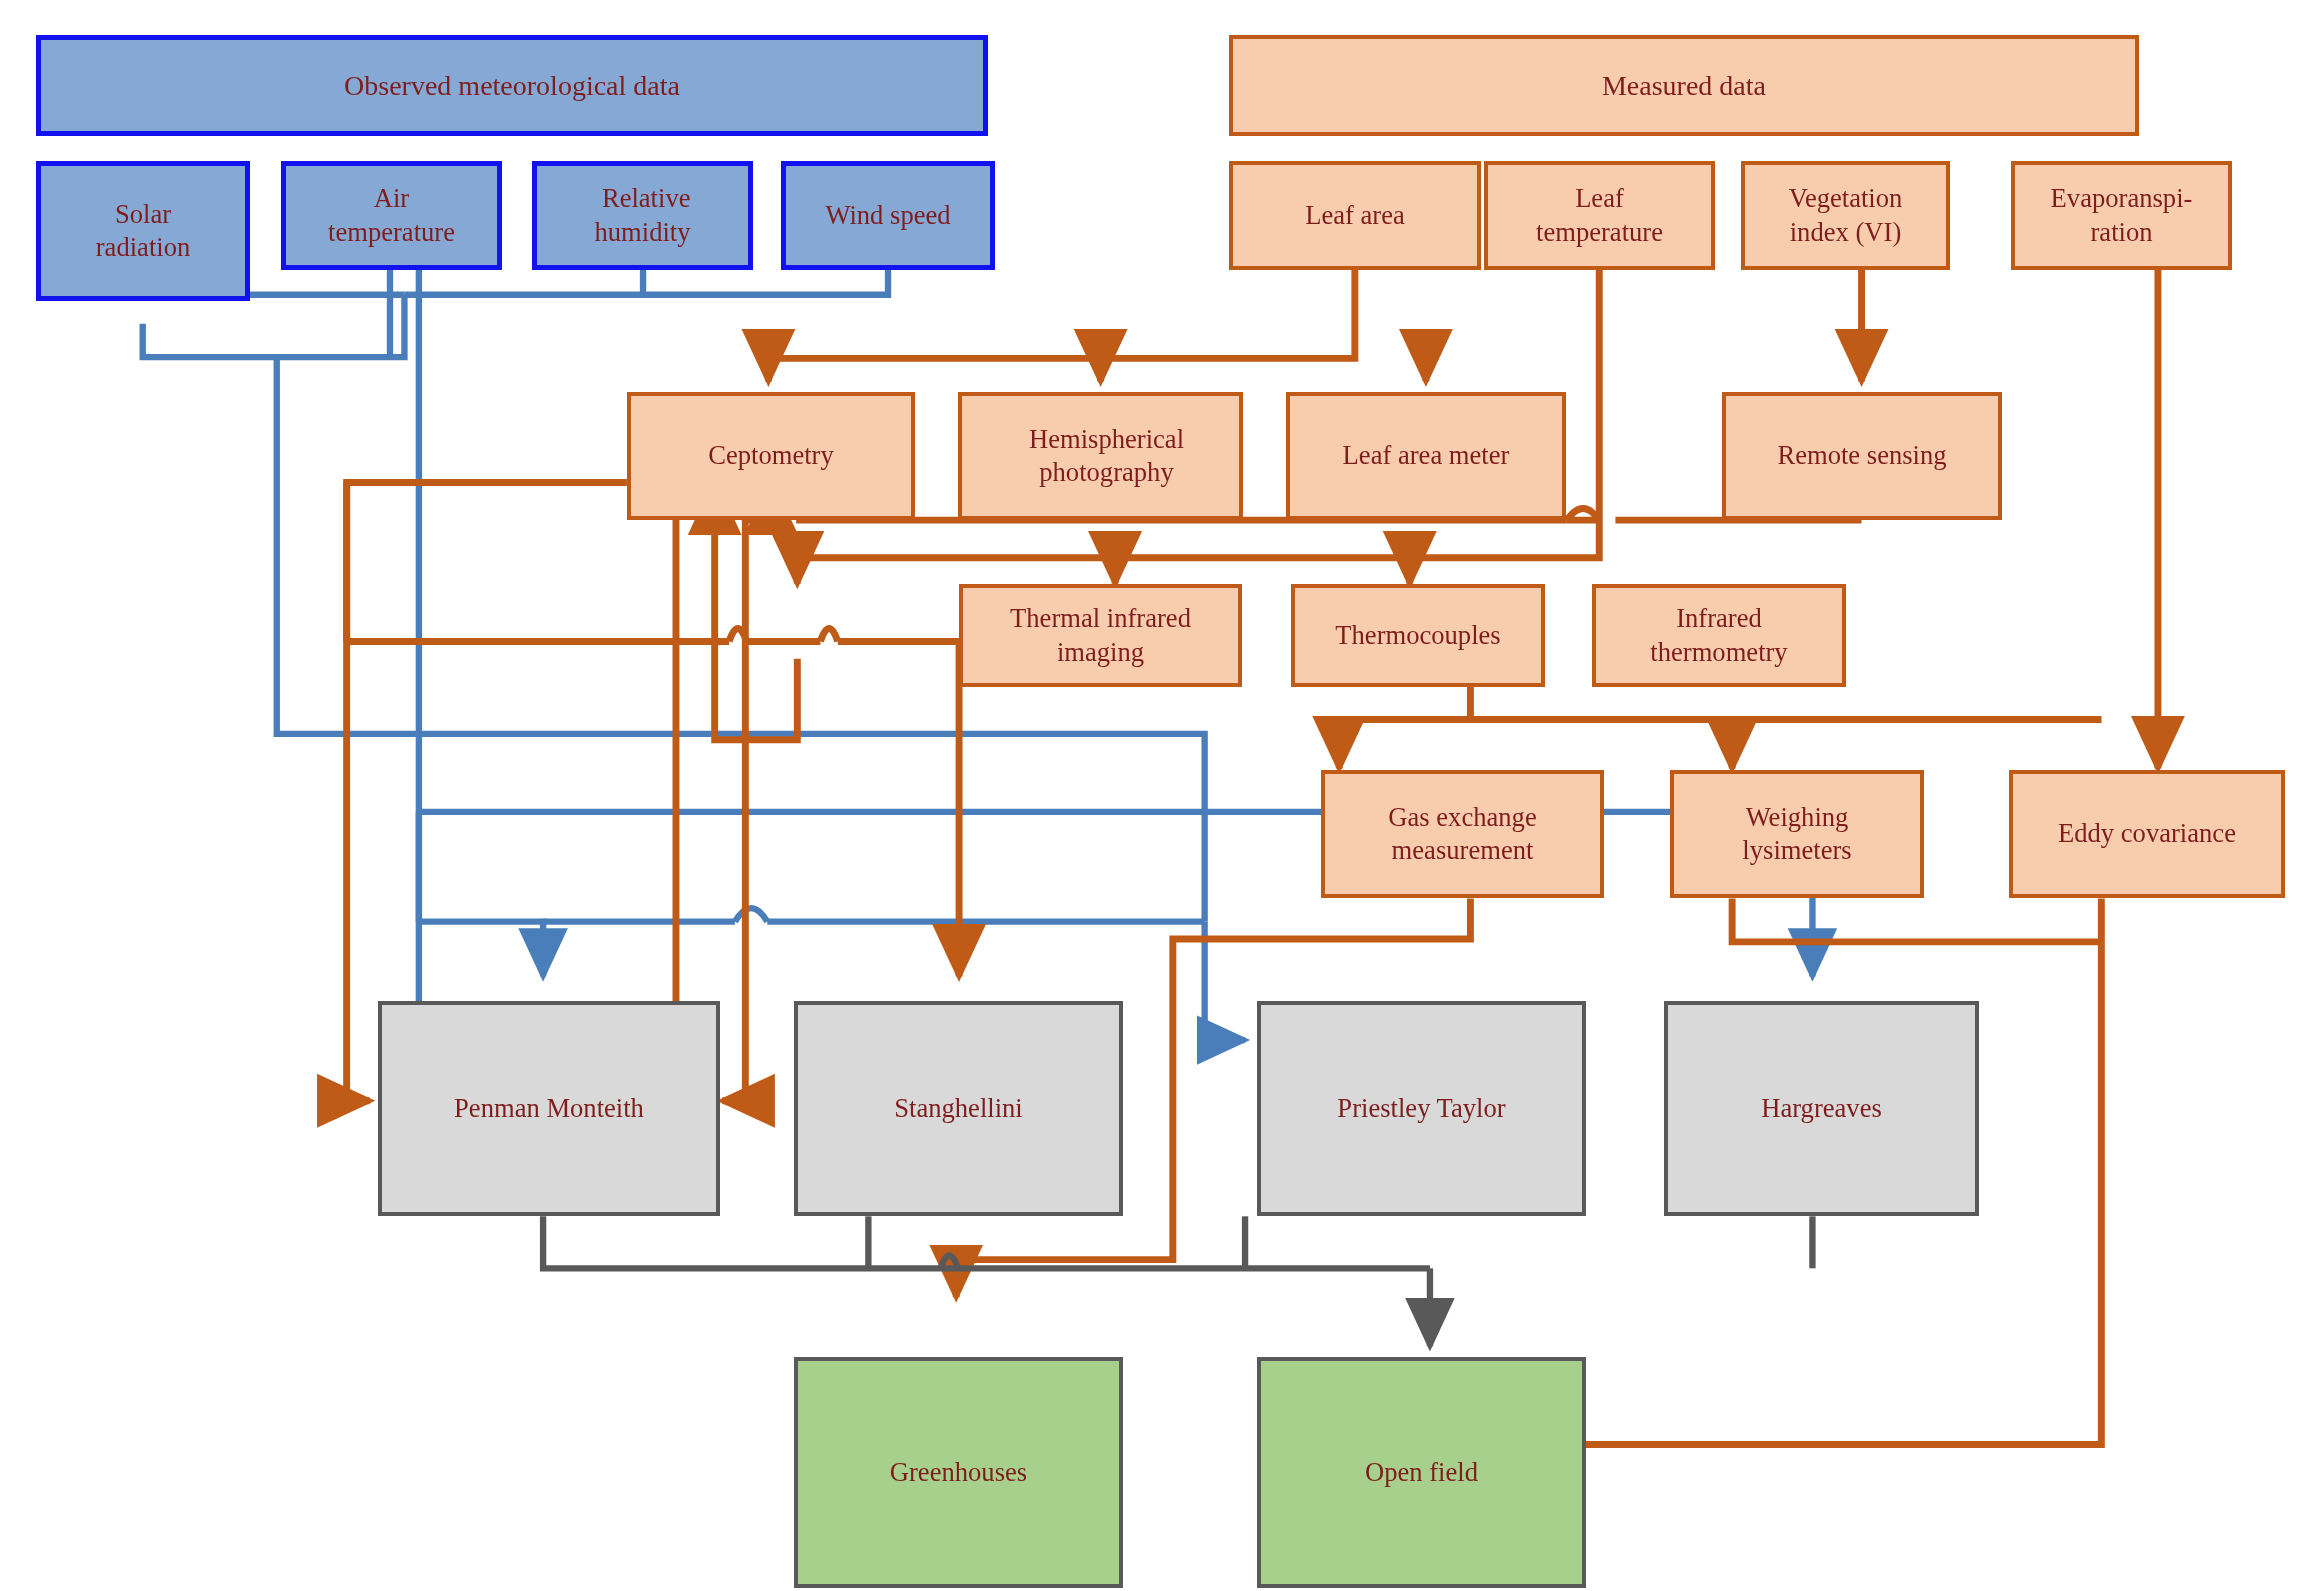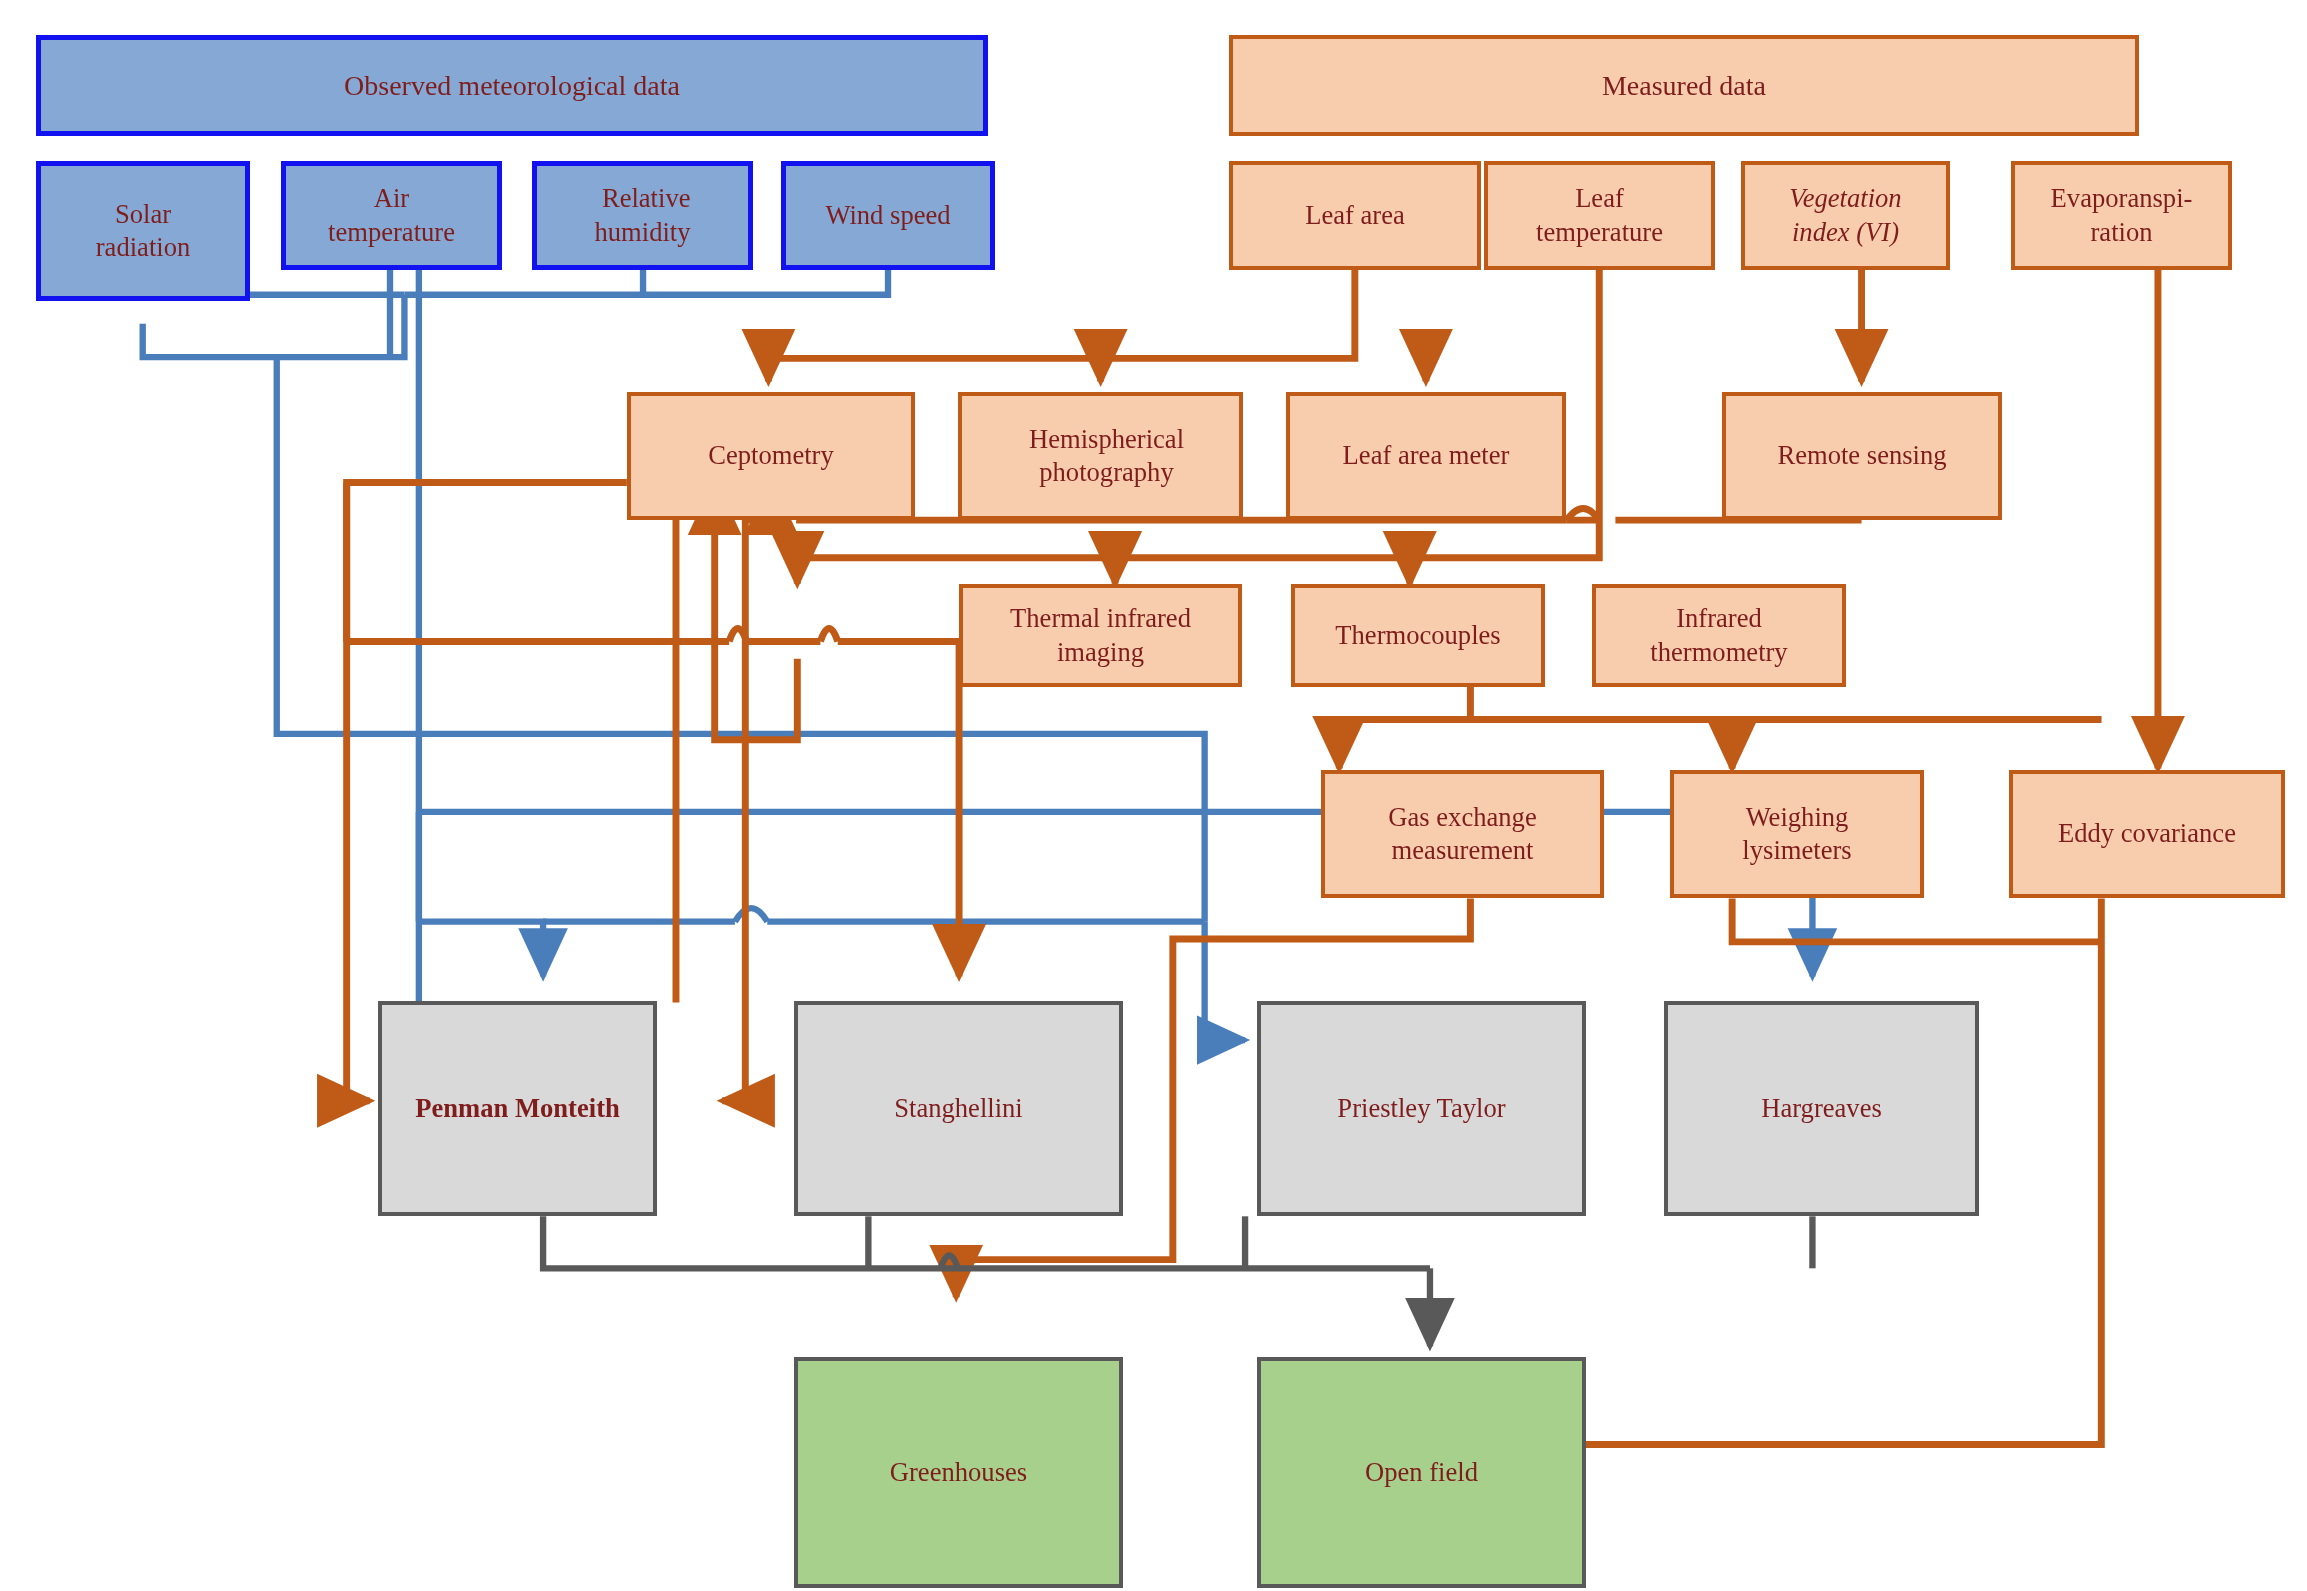--- a/index.html
+++ b/index.html
@@ -170,21 +170,21 @@
 temperature</div>
   <div class="node blue-sub t46" style="left:532px;top:161px;width:221px;height:109px;white-space:pre-line;text-align:right;">Relative
 humidity</div>
   <div class="node blue-sub t46" style="left:781px;top:161px;width:214px;height:109px;white-space:pre-line;">Wind speed</div>
 
   <div class="node orange t48" style="left:1229px;top:35px;width:910px;height:101px;">Measured data</div>
 
   <div class="node orange t46" style="left:1229px;top:161px;width:252px;height:109px;white-space:pre-line;">Leaf area</div>
   <div class="node orange t46" style="left:1484px;top:161px;width:231px;height:109px;white-space:pre-line;">Leaf
 temperature</div>
-  <div class="node orange t46" style="left:1741px;top:161px;width:209px;height:109px;white-space:pre-line;font-style:italic;">Vegetation
+  <div class="node orange t46" style="left:1741px;top:161px;width:209px;height:109px;white-space:pre-line;">Vegetation
 index (VI)</div>
   <div class="node orange t46" style="left:627px;top:392px;width:288px;height:128px;white-space:pre-line;">Ceptometry</div>
 
   <div class="node orange t46" style="left:2011px;top:161px;width:221px;height:109px;white-space:pre-line;">Evaporanspi-
 ration</div>
   <div class="node orange t46" style="left:958px;top:392px;width:285px;height:128px;white-space:pre-line;padding-left:12px;">Hemispherical
 photography</div>
   <div class="node orange t46" style="left:1286px;top:392px;width:280px;height:128px;white-space:pre-line;">Leaf area meter</div>
   <div class="node orange t46" style="left:1722px;top:392px;width:280px;height:128px;white-space:pre-line;">Remote sensing</div>
 
@@ -193,21 +193,21 @@
   <div class="node orange t46" style="left:1291px;top:584px;width:254px;height:103px;white-space:pre-line;">Thermocouples</div>
   <div class="node orange t46" style="left:1592px;top:584px;width:254px;height:103px;white-space:pre-line;">Infrared
 thermometry</div>
 
   <div class="node orange t46" style="left:1321px;top:770px;width:283px;height:128px;white-space:pre-line;">Gas exchange
 measurement</div>
   <div class="node orange t46" style="left:1670px;top:770px;width:254px;height:128px;white-space:pre-line;">Weighing
 lysimeters</div>
   <div class="node orange t46" style="left:2009px;top:770px;width:276px;height:128px;white-space:pre-line;">Eddy covariance</div>
 
-  <div class="node gray t46" style="left:378px;top:1001px;width:279px;height:215px;font-weight:bold;">Penman Monteith</div>
+  <div class="node gray t46" style="left:378px;top:1001px;width:342px;height:215px;">Penman Monteith</div>
   <div class="node gray t46" style="left:794px;top:1001px;width:329px;height:215px;">Stanghellini</div>
   <div class="node gray t46" style="left:1257px;top:1001px;width:329px;height:215px;">Priestley Taylor</div>
   <div class="node gray t46" style="left:1664px;top:1001px;width:315px;height:215px;">Hargreaves</div>
 
   <div class="node green t46" style="left:794px;top:1357px;width:329px;height:231px;">Greenhouses</div>
   <div class="node green t46" style="left:1257px;top:1357px;width:329px;height:231px;">Open field</div>
 
 </div>
 
 

